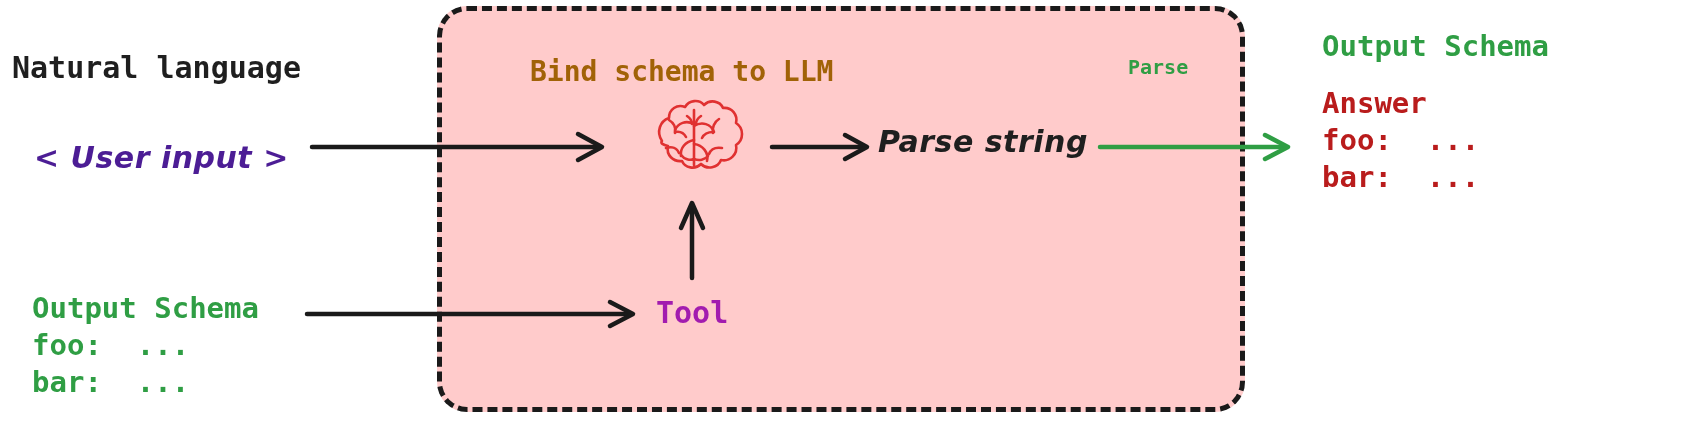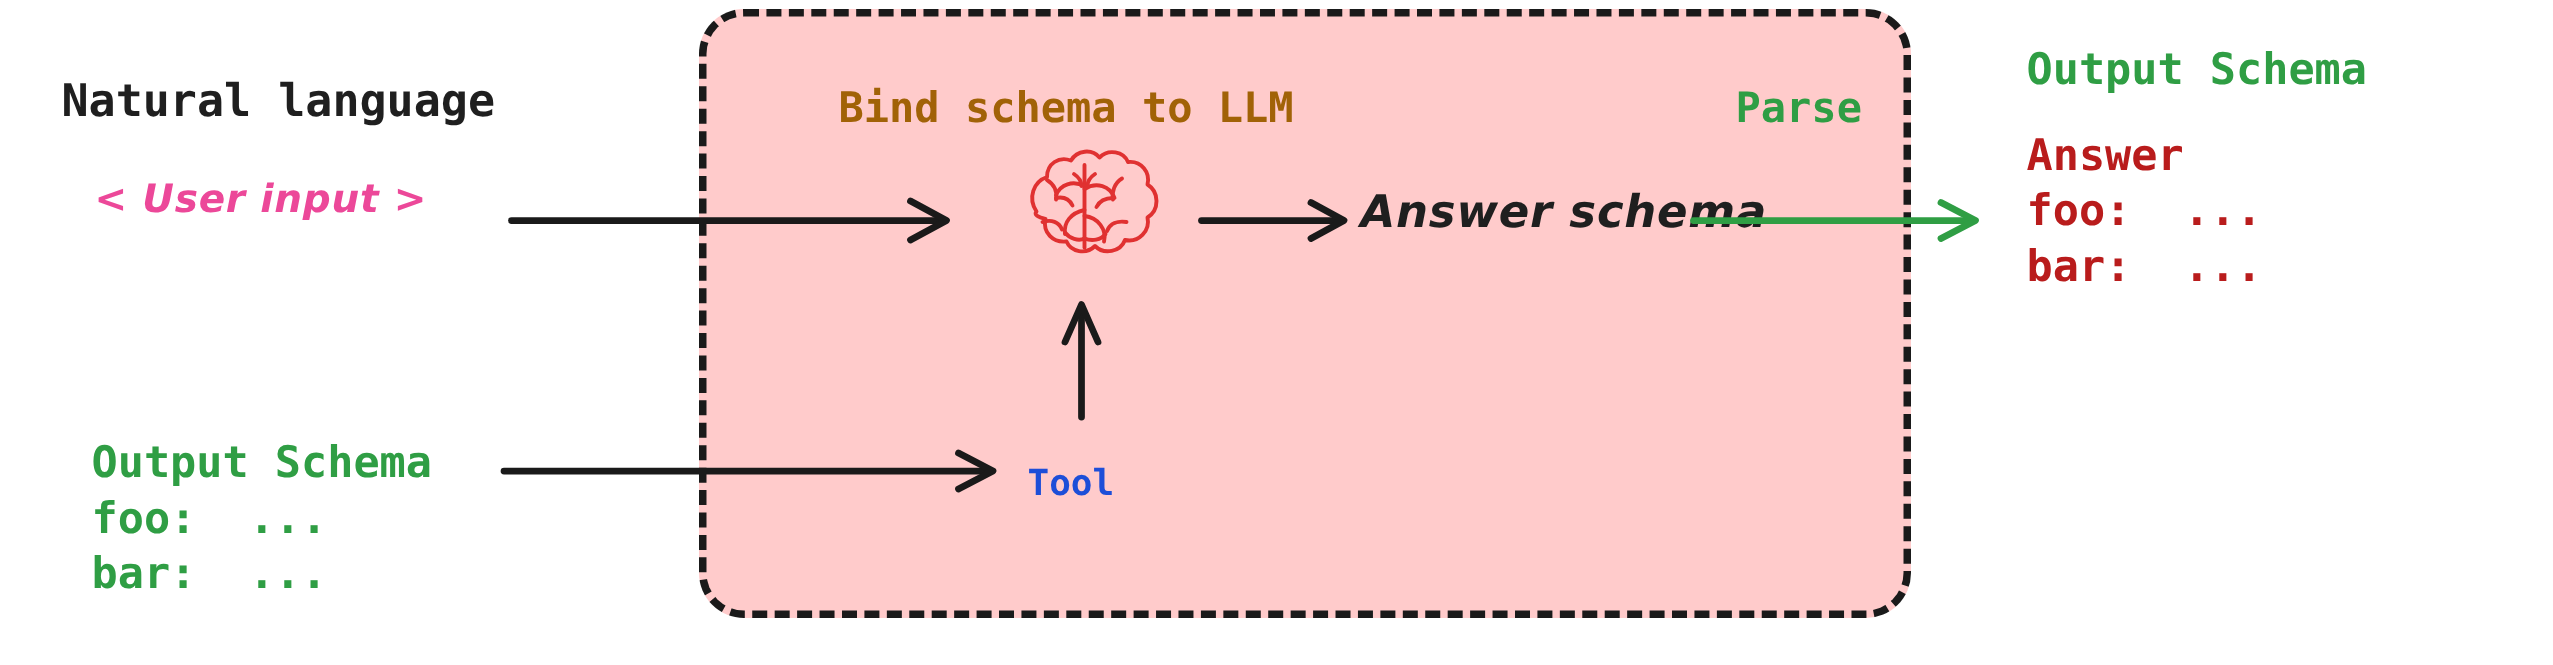--- a/index.html
+++ b/index.html
@@ -2,62 +2,62 @@
 <html><head>
 <meta charset="utf-8">
 <style>
   html,body{margin:0;padding:0;}
   body{
     width:1702px;height:443px;
     background:#ffffff;
     font-family:"DejaVu Sans Mono",monospace;
     overflow:hidden;
   }
-  #stage{position:relative;width:1616px;height:443px;margin-left:29px;}
+  #stage{position:relative;width:1616px;height:443px;}
 
   .mono{font-family:"DejaVu Sans Mono","Liberation Mono",monospace;font-weight:700;}
   .hand{font-family:"DejaVu Sans","Liberation Sans",sans-serif;font-style:italic;font-weight:600;letter-spacing:0.5px;}
 
   
   #llm-panel{
     position:absolute;left:437px;top:6px;width:808px;height:406px;
     background:#ffcbcb;
     border:5px dashed #1a1a1a;
     border-radius:30px;
     box-sizing:border-box;
   }
 
   
   #natural-language-label{
     position:absolute;left:12px;top:50px;
     font-size:30px;color:#1f1f1f;white-space:pre;
   }
   #user-input-text{
-    position:absolute;left:34px;top:118px;
-    font-size:26px;color:#ec4899;white-space:pre;
+    position:absolute;left:34px;top:140px;
+    font-size:30px;color:#4c1d95;white-space:pre;
   }
   #input-schema-block{
     position:absolute;left:32px;top:290px;
     font-size:29px;line-height:37px;color:#2f9e44;white-space:pre;
   }
   #panel-title{
     position:absolute;left:530px;top:55px;
     font-size:28px;color:#a16207;white-space:pre;
   }
   #parse-label{
     position:absolute;left:1128px;top:55px;
-    font-size:28px;color:#2f9e44;white-space:pre;
+    font-size:20px;color:#2f9e44;white-space:pre;
   }
   #answer-string-text{
     position:absolute;left:878px;top:124px;
     font-size:30px;color:#1f1f1f;white-space:pre;
   }
   #tool-label{
-    position:absolute;left:656px;top:308px;
-    font-size:24px;color:#1d4ed8;white-space:pre;
+    position:absolute;left:656px;top:295px;
+    font-size:30px;color:#a21caf;white-space:pre;
   }
   #output-schema-block{
     position:absolute;left:1322px;top:28px;
     font-size:29px;line-height:37px;color:#2f9e44;white-space:pre;
   }
   #output-answer-block{
     position:absolute;left:1322px;top:85px;
     font-size:29px;line-height:37px;color:#b91c1c;white-space:pre;
   }
 
@@ -76,21 +76,21 @@
   <div class="hand" id="user-input-text">&lt; User input &gt;</div>
 
   <div class="mono" id="input-schema-block">Output Schema
 foo:  ...
 bar:  ...</div>
 
   <div class="mono" id="panel-title">Bind schema to LLM</div>
 
   <div class="mono" id="parse-label">Parse</div>
 
-  <div class="hand" id="answer-string-text">Answer schema</div>
+  <div class="hand" id="answer-string-text">Parse string</div>
 
   <div class="mono" id="tool-label">Tool</div>
 
   <div class="mono" id="output-schema-block">Output Schema</div>
 
   <div class="mono" id="output-answer-block">Answer
 foo:  ...
 bar:  ...</div>
 
   <svg id="vector-layer" viewBox="0 0 1702 443" xmlns="http://www.w3.org/2000/svg">

